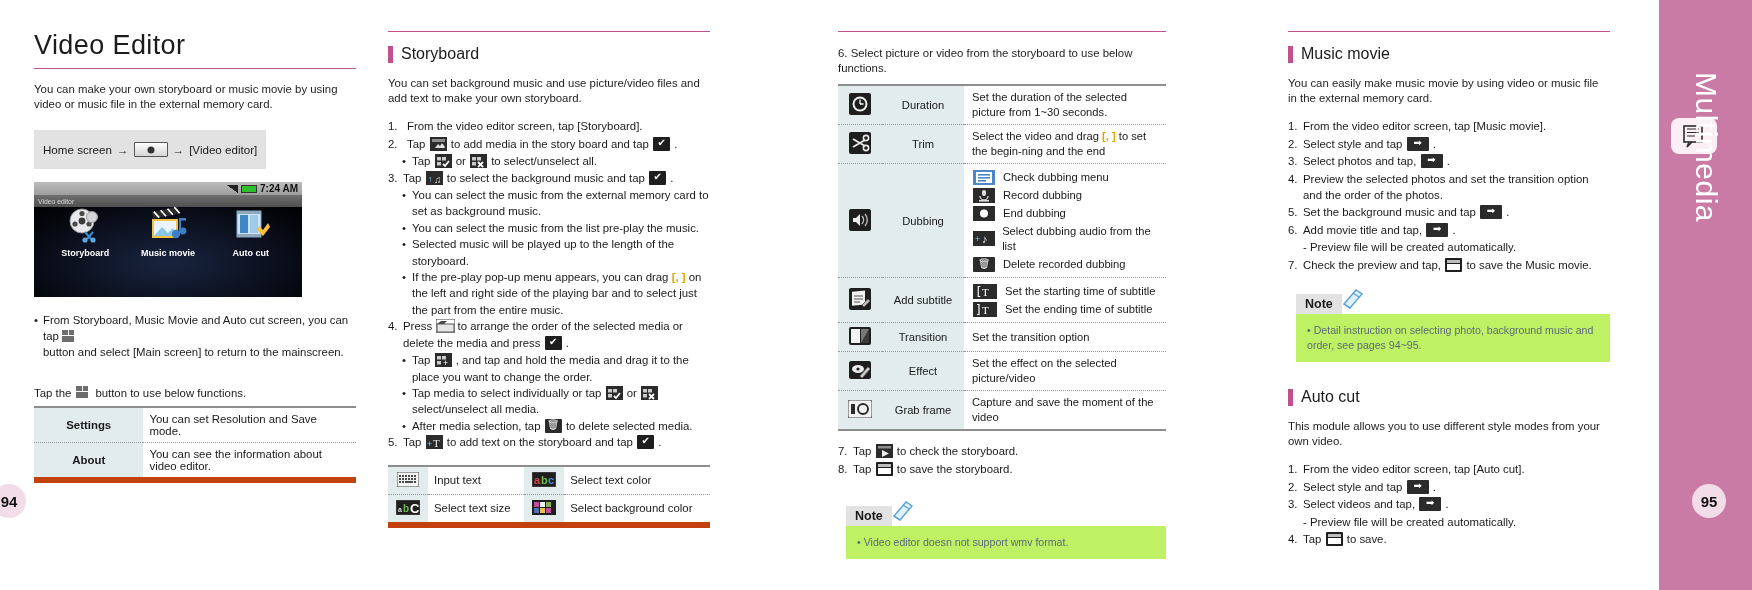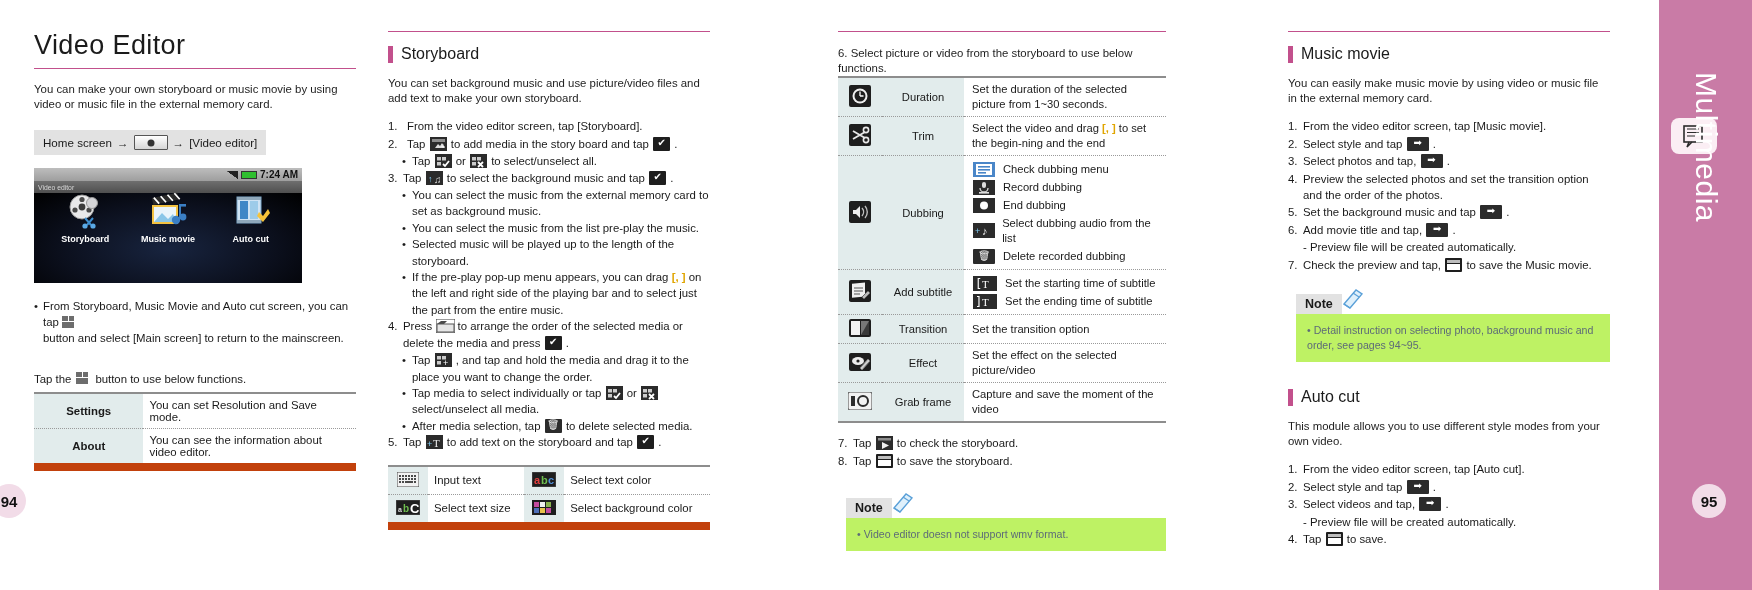--- a/index.html
+++ b/index.html
@@ -79,21 +79,21 @@
   .sub .txt { flex: 1; }
   .bullet-line { display: flex; font-size: 11.4px; line-height: 15.6px; }
   .bullet-line .bullet { flex: 0 0 9px; }
 
   .note-hl { color: #e0a500; font-weight: bold; }
 
   
   .pathbox {
     margin-top: 18px; background: #e2e2e2;
     display: inline-flex; align-items: center;
-    padding: 5px 9px; font-size: 11.6px; gap: 5px;
+    padding: 12px 9px; font-size: 11.6px; gap: 5px;
   }
   .pathbox .keybtn {
     display:inline-block; width: 34px; height: 15px;
     border: 1px solid #555; background: linear-gradient(#fff,#d6d6d6);
     position: relative; border-radius: 1px;
   }
   .pathbox .keybtn::after {
     content:""; position:absolute; left:50%; top:50%;
     width:7px; height:7px; border-radius:50%;
     background:#333; transform: translate(-50%,-50%);
@@ -132,28 +132,28 @@
   }
   .shot .ic { width: 64px; text-align:center; }
   .shot .ic .glyph { height: 42px; display:flex; align-items:center; justify-content:center; }
   .shot .ic .lbl { color:#fff; font-size:9px; font-weight:bold; margin-top:2px; }
 
   
   table.tbl { width: 100%; border-collapse: collapse; font-size: 11.4px; }
   table.tbl .topline td { border-top: 2px solid #8d8d8d; }
   table.tbl td { padding: 5px 6px; vertical-align: middle; }
   table.tbl tr.dash td { border-bottom: 1px dotted #9a9a9a; }
-  table.tbl tr.last td { border-bottom: 8px solid #c2410c; }
+  table.tbl tr.last td { border-bottom: 6px solid #c2410c; }
   td.label { background: #e2ecec; font-weight: bold; text-align:center; width: 34%; }
   td.iconcell { background: #e2ecec; width: 40px; text-align:center; }
 
   .tap-line { font-size: 11.4px; margin-top: 26px; display:flex; align-items:center; gap:5px; }
 
   
-  table.ftbl { width:100%; border-collapse: collapse; font-size: 11.2px; }
+  table.ftbl { width:100%; border-collapse: collapse; font-size: 11.2px; margin-top: 8px; }
   table.ftbl td { padding: 4px 5px; vertical-align: middle; }
   table.ftbl .icn { background:#e2ecec; width:44px; text-align:center; }
   table.ftbl .nm  { background:#e2ecec; text-align:center; width:82px; }
   table.ftbl .ds  { padding-left: 8px; line-height: 15px; }
   table.ftbl tr.topline > td { border-top: 2px solid #8d8d8d; }
   table.ftbl tr.dash > td { border-bottom: 1px dotted #9a9a9a; }
   table.ftbl tr.last > td { border-bottom: 2px solid #8d8d8d; }
 
   .sub-row { display:flex; align-items:center; gap:7px; padding: 1.5px 0; }
 

